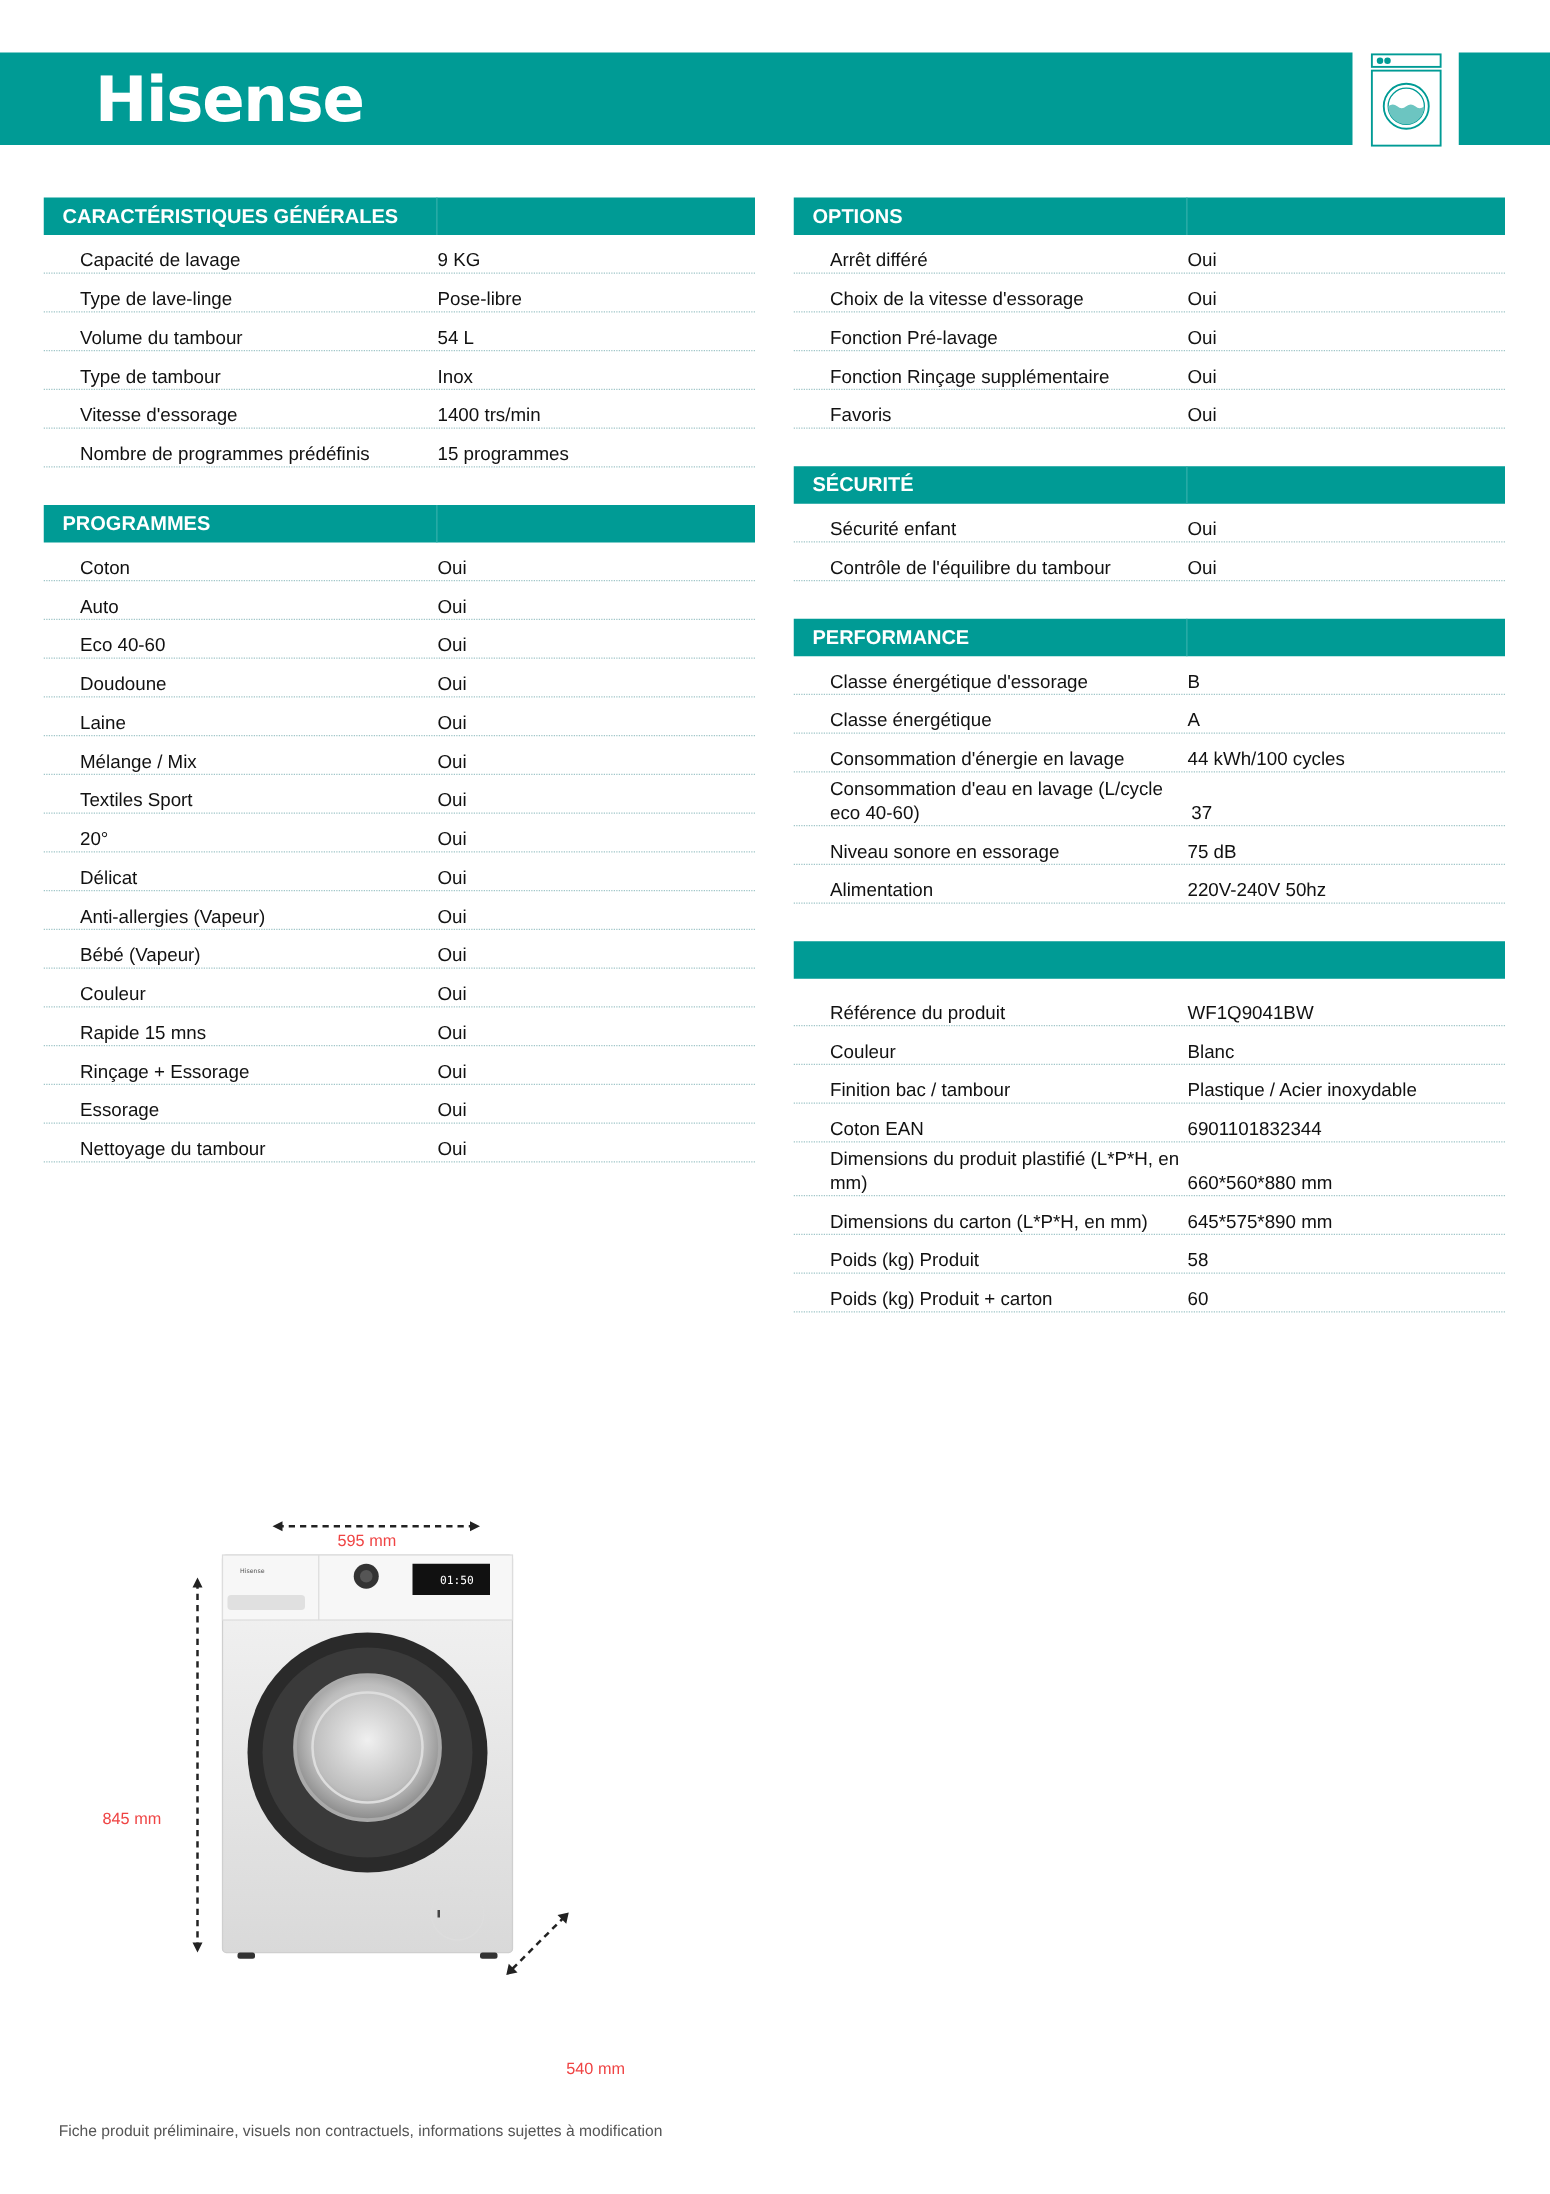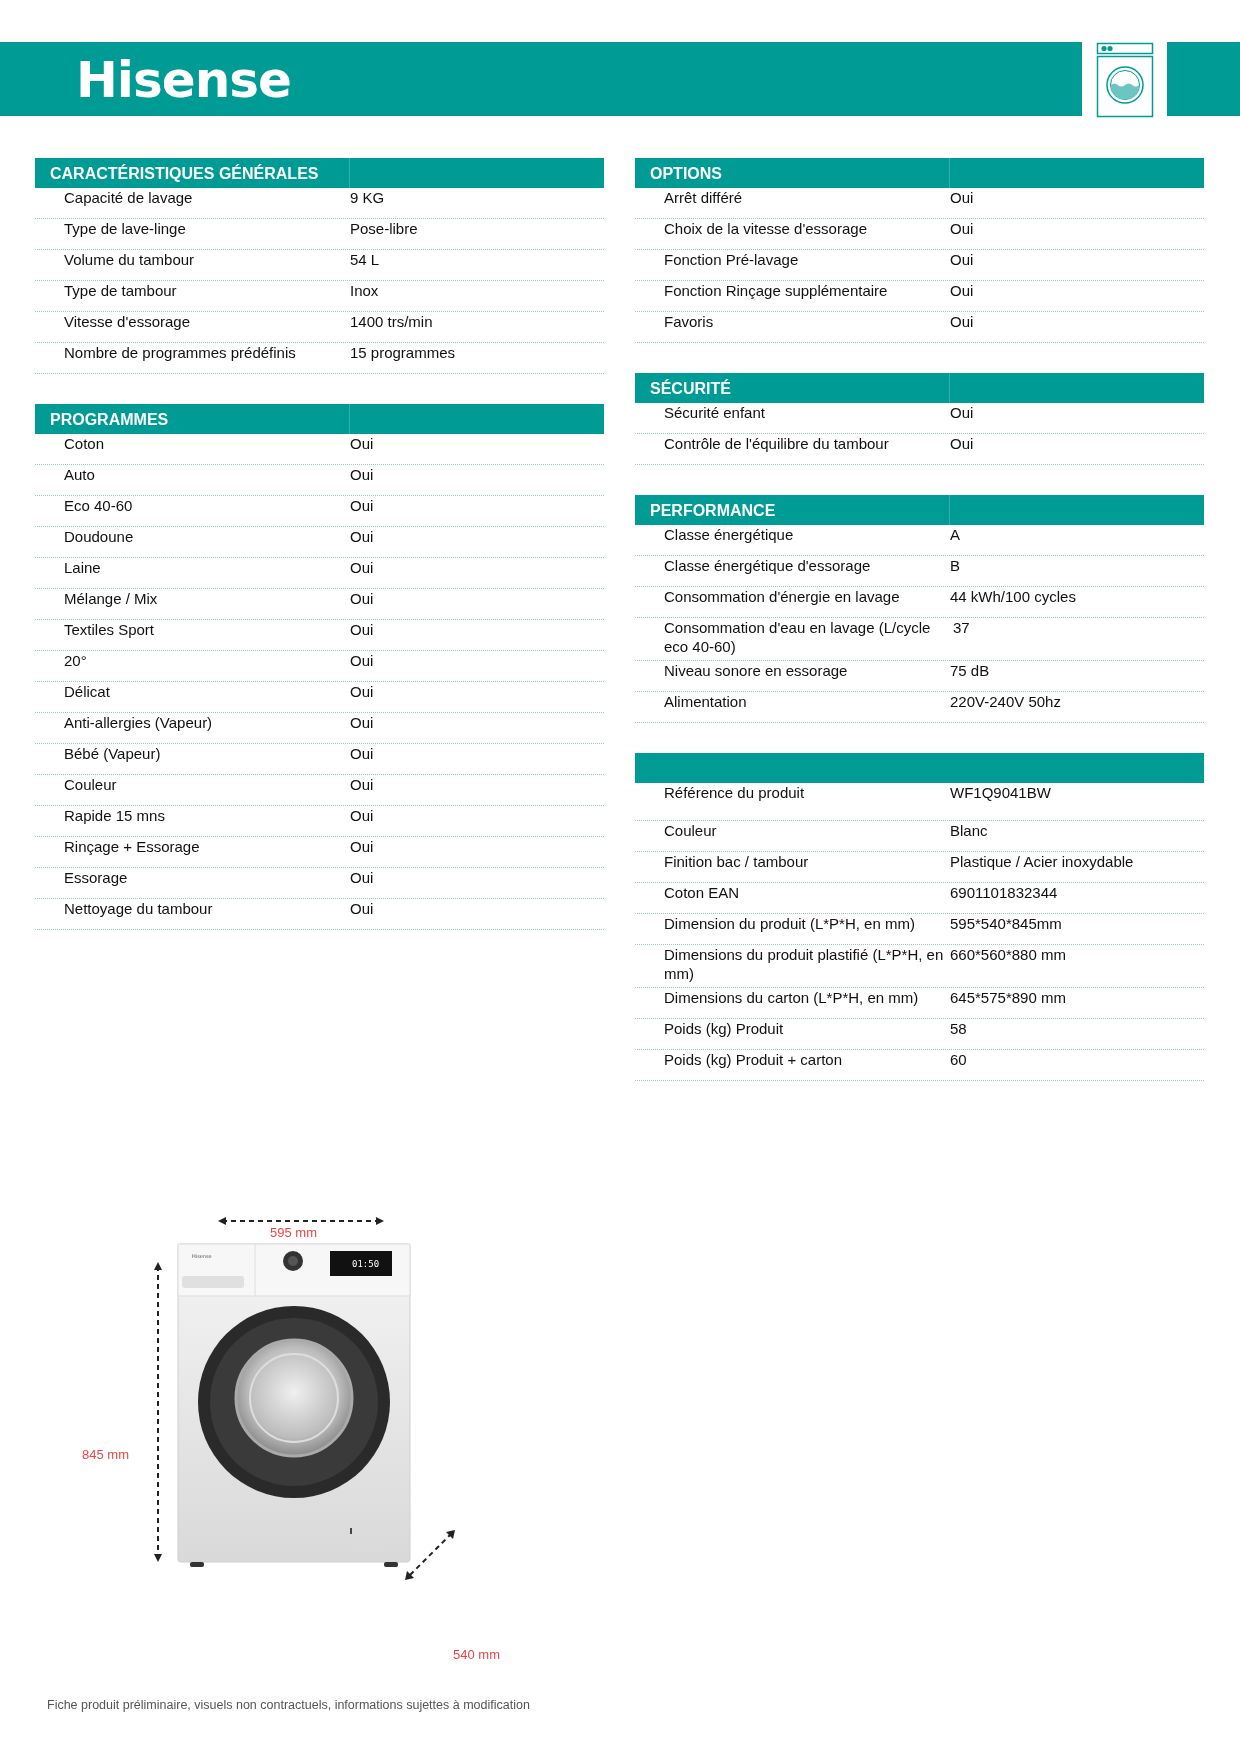--- a/index.html
+++ b/index.html
@@ -15,21 +15,21 @@
     
     .col { position: absolute; width: 569px; }
     .col-left { left: 35px; top: 158px; }
     .col-right { left: 635px; top: 158px; }
 
     .section { margin-bottom: 0; }
     .sec-head { height: 30px; background: #009b95; display: flex; }
     .sec-head .h1 { width: 315px; border-right: 1px solid #33b0ab; color: #ffffff; font-weight: bold; font-size: 16px; line-height: 31px; padding-left: 15px; white-space: nowrap; }
     .sec-head .h2 { flex: 1; }
 
-    .row { display: flex; align-items: flex-start; border-bottom: 1.5px dotted #9fc5c8; font-size: 15px; color: #111; }
+    .row { display: flex; align-items: flex-end; border-bottom: 1.5px dotted #9fc5c8; font-size: 15px; color: #111; }
     .row .k { width: 315px; padding-left: 29px; padding-right: 6px; line-height: 19px; }
     .row .v { flex: 1; line-height: 19px; }
     .r31 { height: 31px; }
     .r38 { height: 38px; }
 
     .gap-left { height: 30px; }
     .gap-right { height: 30px; }
 
     
     .dim { position: absolute; font-size: 13px; color: #ef4444; margin-top: 44px; }
@@ -208,26 +208,26 @@
   </div>
 
   <div class="gap-right"></div>
 
   <div class="section">
     <div class="sec-head">
       <div class="h1">PERFORMANCE</div>
         <div class="h2"></div>
     </div>
     <div class="row r31">
+        <div class="k">Classe énergétique d'essorage</div>
+        <div class="v">B</div>
+      </div>
+    <div class="row r31">
         <div class="k">Classe énergétique</div>
         <div class="v">A</div>
-      </div>
-    <div class="row r31">
-        <div class="k">Classe énergétique d'essorage</div>
-        <div class="v">B</div>
       </div>
     <div class="row r31">
         <div class="k">Consommation d'énergie en lavage</div>
         <div class="v">44 kWh/100 cycles</div>
       </div>
     <div class="row r42" style="height:43px">
         <div class="k">Consommation d'eau en lavage  (L/cycle eco 40-60)</div>
         <div class="v" style="padding-left:3px">37</div>
       </div>
     <div class="row r31">
@@ -254,24 +254,20 @@
         <div class="k">Couleur</div>
         <div class="v">Blanc</div>
       </div>
     <div class="row r31">
         <div class="k">Finition bac / tambour</div>
         <div class="v">Plastique / Acier inoxydable</div>
       </div>
     <div class="row r31">
         <div class="k">Coton EAN</div>
         <div class="v">6901101832344</div>
-      </div>
-    <div class="row r31">
-        <div class="k">Dimension du produit (L*P*H, en mm)</div>
-        <div class="v">595*540*845mm</div>
       </div>
     <div class="row" style="height:43px">
         <div class="k">Dimensions du produit plastifié (L*P*H, en mm)</div>
         <div class="v">660*560*880 mm</div>
       </div>
     <div class="row r31">
         <div class="k">Dimensions du carton  (L*P*H, en mm)</div>
         <div class="v">645*575*890 mm</div>
       </div>
     <div class="row r31">

